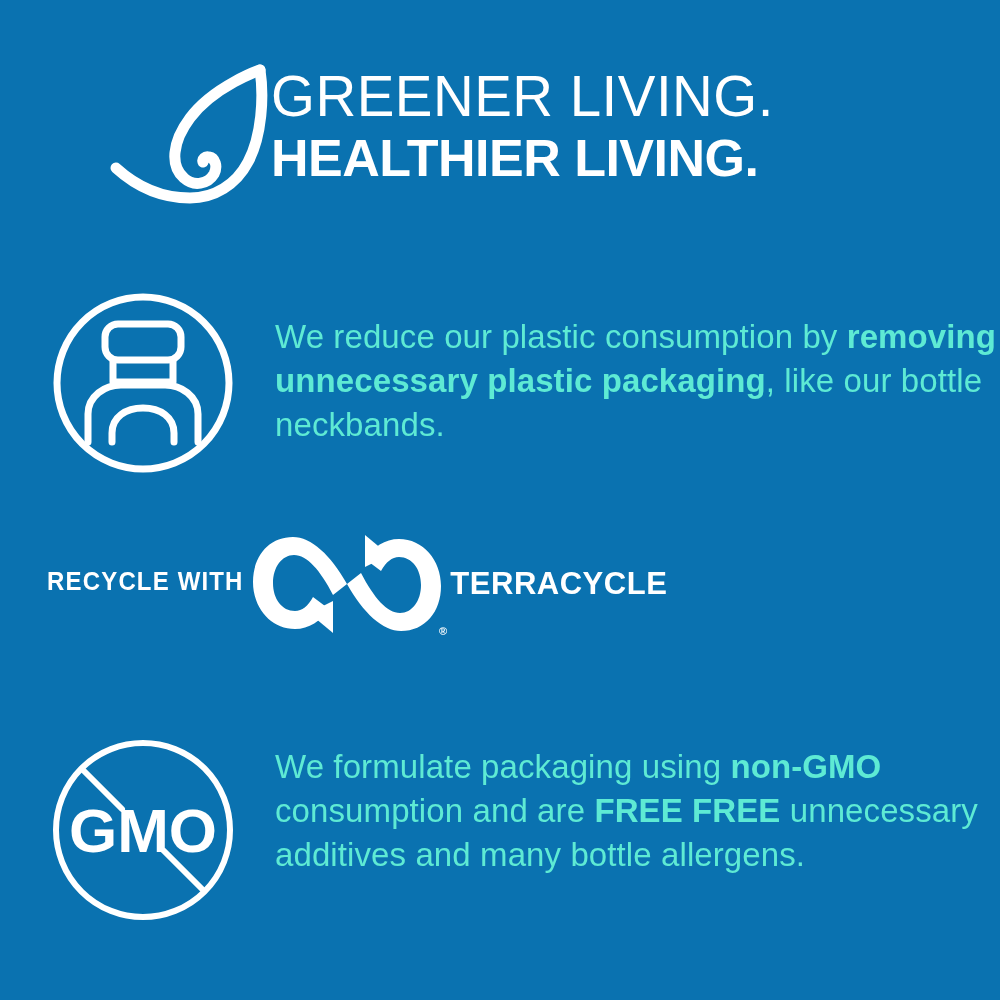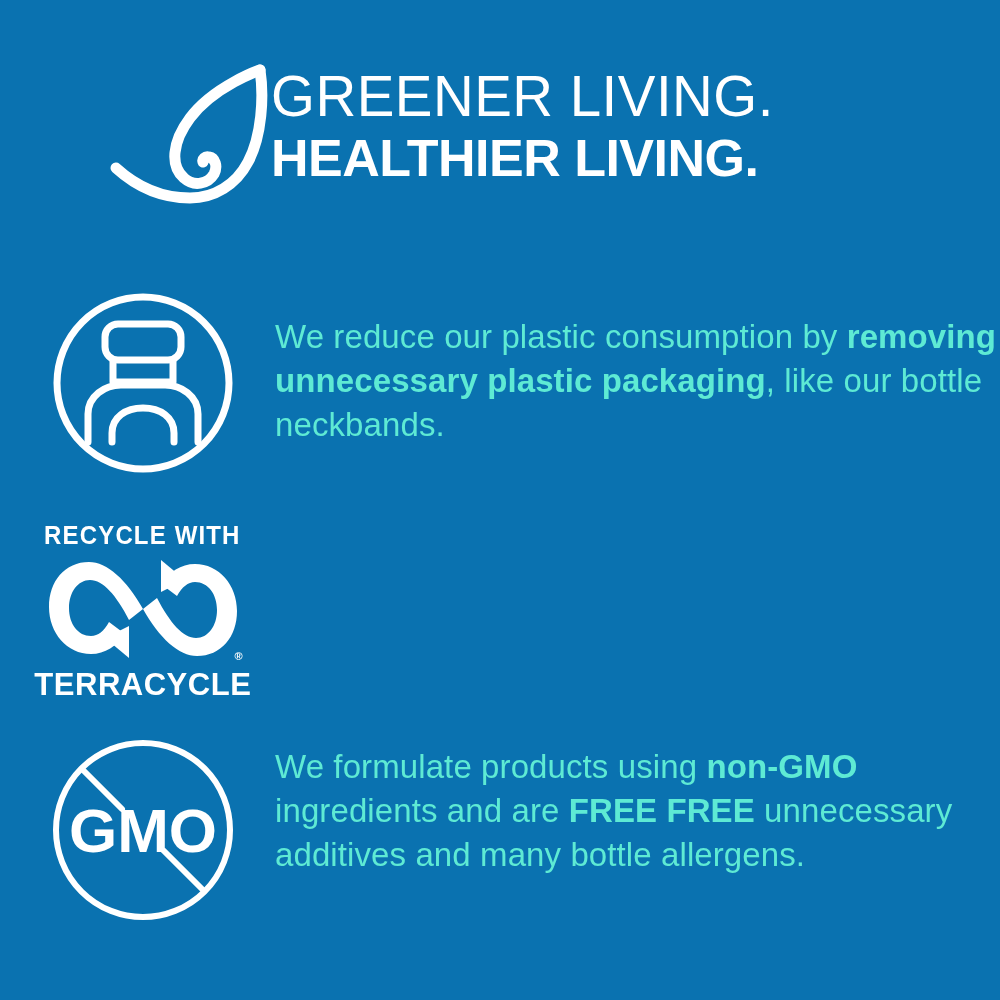--- a/index.html
+++ b/index.html
@@ -118,21 +118,21 @@
     font-size: 0.55em;
     vertical-align: super;
     font-weight: 700;
     line-height: 0;
   }
 
   
   .tc-logo {
     width: 200px;
     display: flex;
-    flex-direction: column;
+    flex-direction: row;
     align-items: center;
     justify-content: flex-start;
     margin-top: 8px;
   }
   .tc-top-text {
     font-family: "Liberation Sans", sans-serif;
     font-weight: 700;
     font-size: 25px;
     letter-spacing: 1.2px;
     line-height: 1;
@@ -264,16 +264,16 @@
   <div class="feature-row row-3">
     <div class="icon-slot">
       <svg class="gmo-icon" viewBox="0 0 190 190" aria-hidden="true">
         <circle cx="95" cy="95" r="87" fill="none" stroke="#ffffff" stroke-width="6"></circle>
 
         <line x1="34" y1="34" x2="74" y2="74" stroke="#ffffff" stroke-width="6" stroke-linecap="round"></line>
         <line x1="116" y1="116" x2="156" y2="156" stroke="#ffffff" stroke-width="6" stroke-linecap="round"></line>
         <text x="95" y="117" text-anchor="middle" font-family="Liberation Sans, sans-serif" font-size="62" font-weight="700" fill="#ffffff">GMO</text>
       </svg>
     </div>
-    <div class="feature-text"><span>We formulate products using </span><b>non-GMO</b><span> ingredients and are </span><b>FREE FREE</b><span> unnecessary additives and many bottle allergens.</span></div>
+    <div class="feature-text"><span>We formulate packaging using </span><b>non-GMO</b><span> consumption and are </span><b>FREE FREE</b><span> unnecessary additives and many bottle allergens.</span></div>
   </div>
 
 </div>
 
 </body></html>

